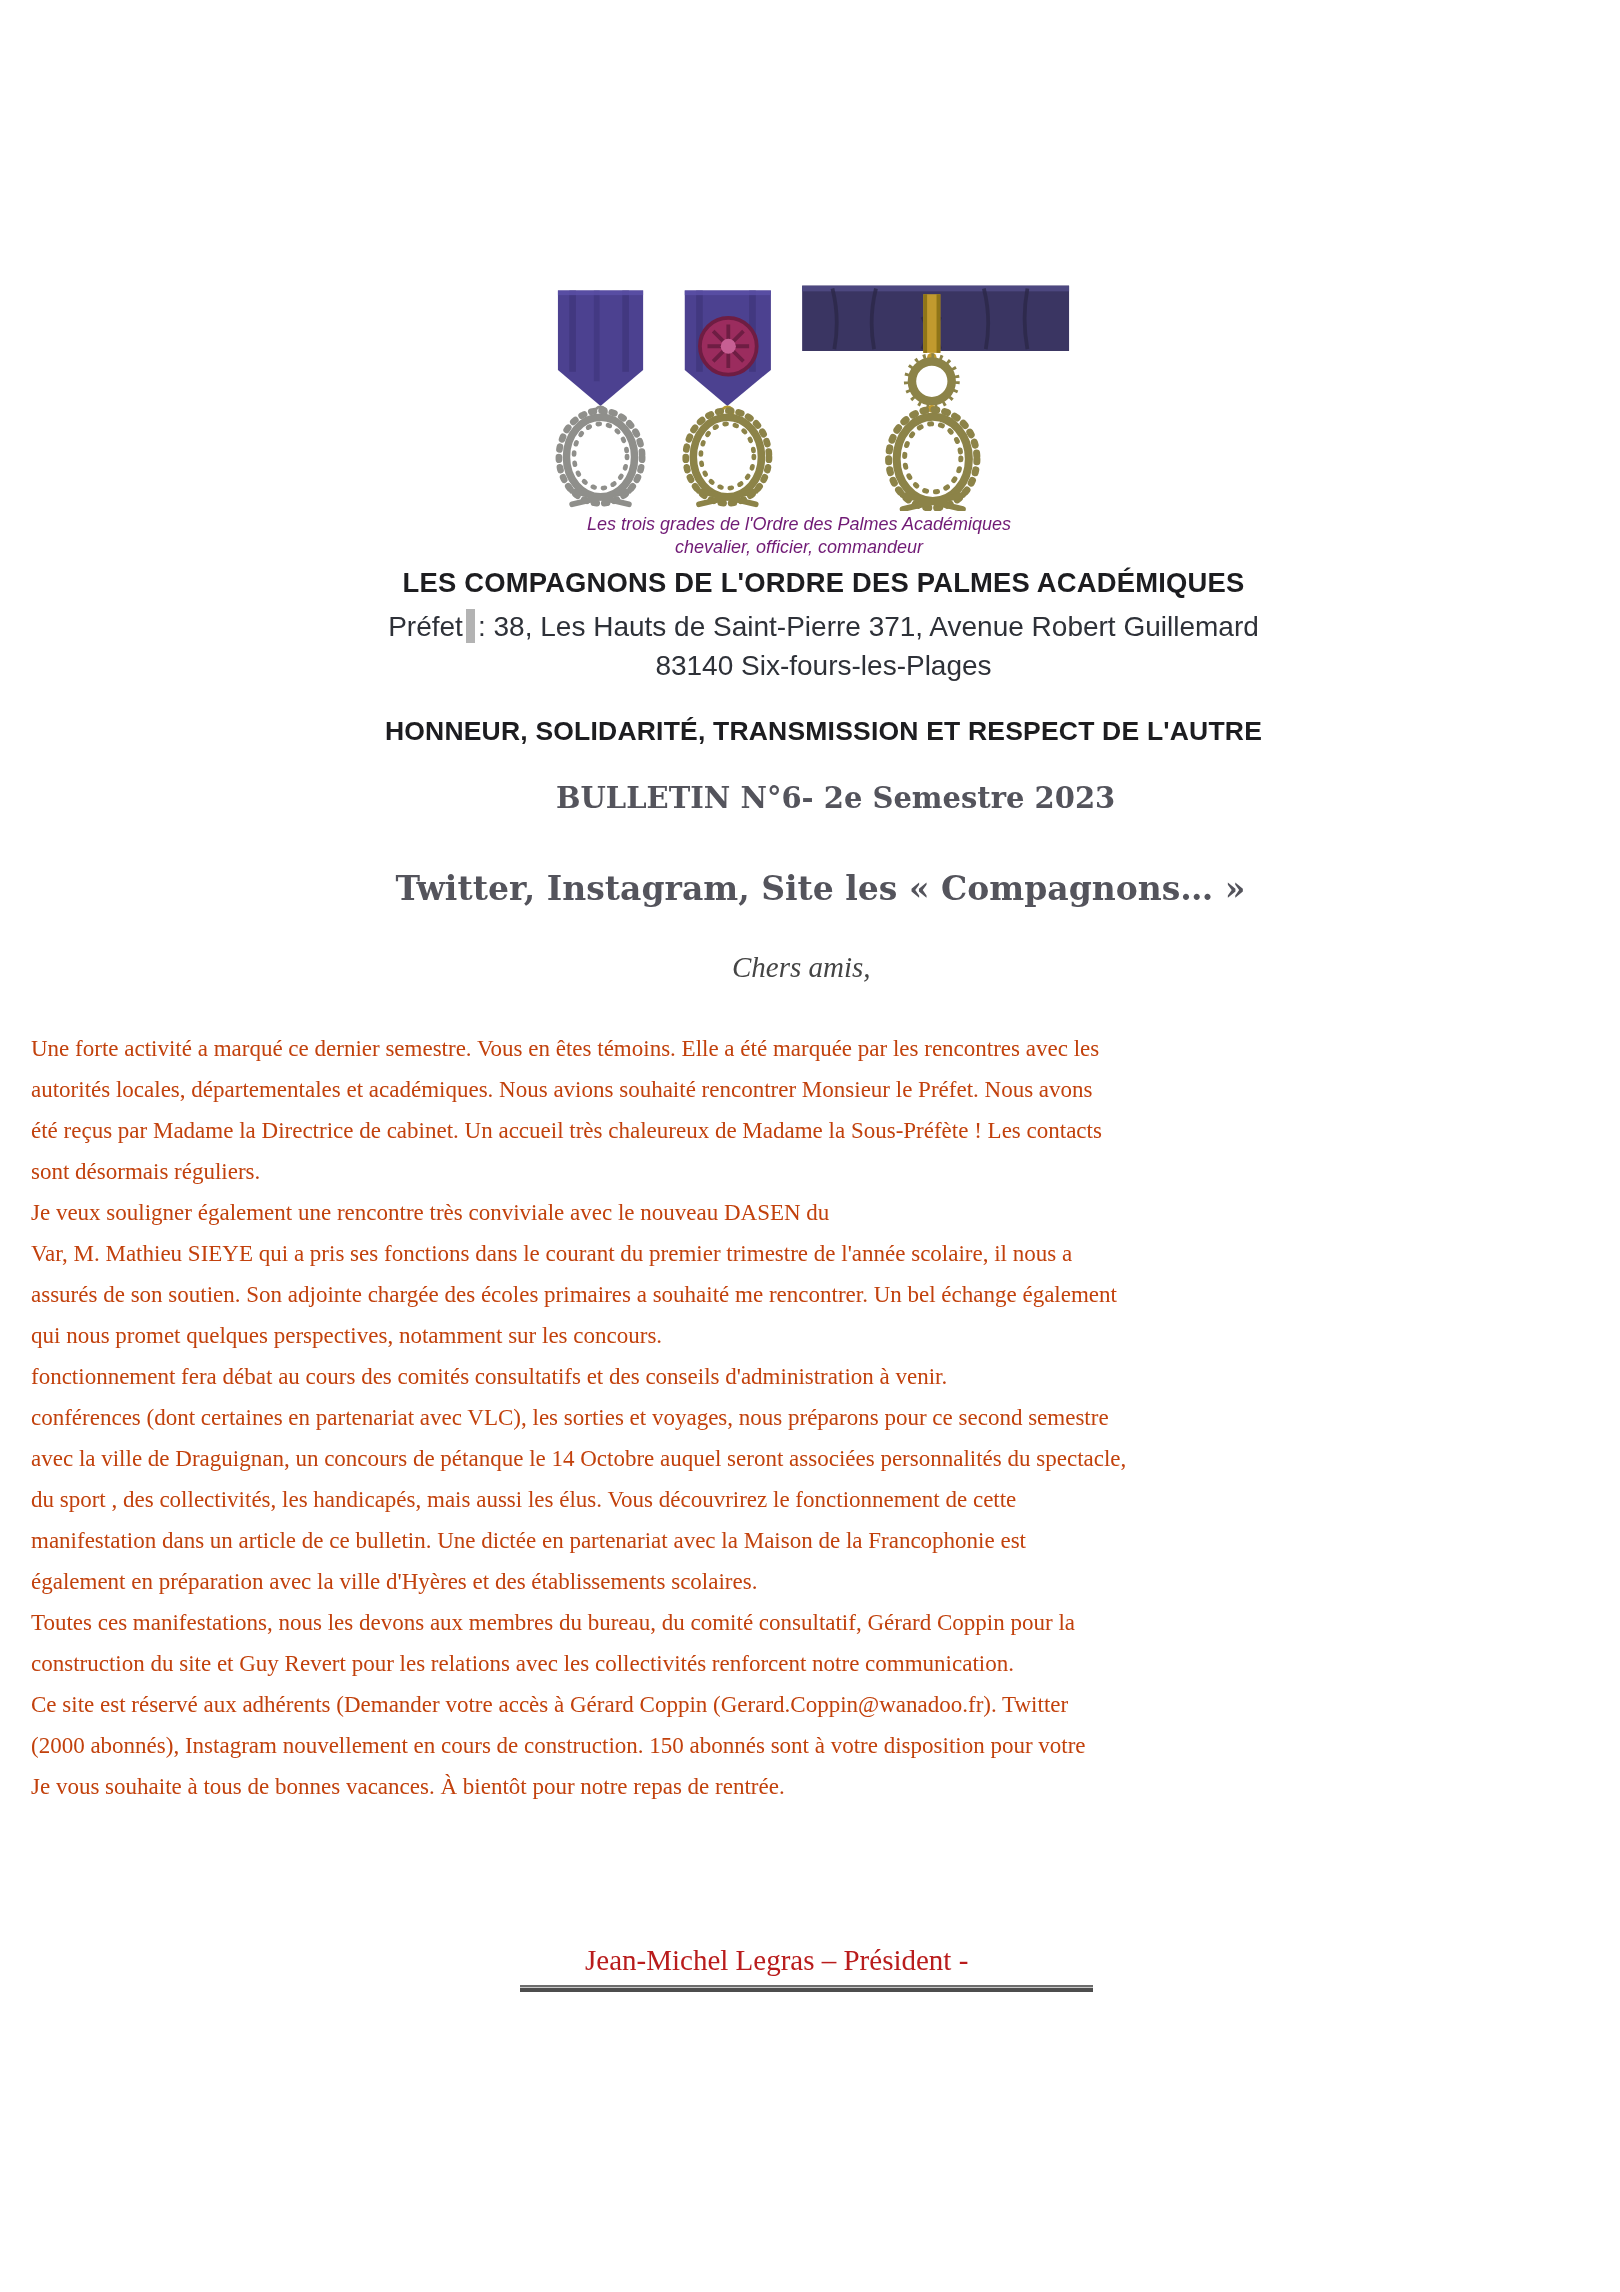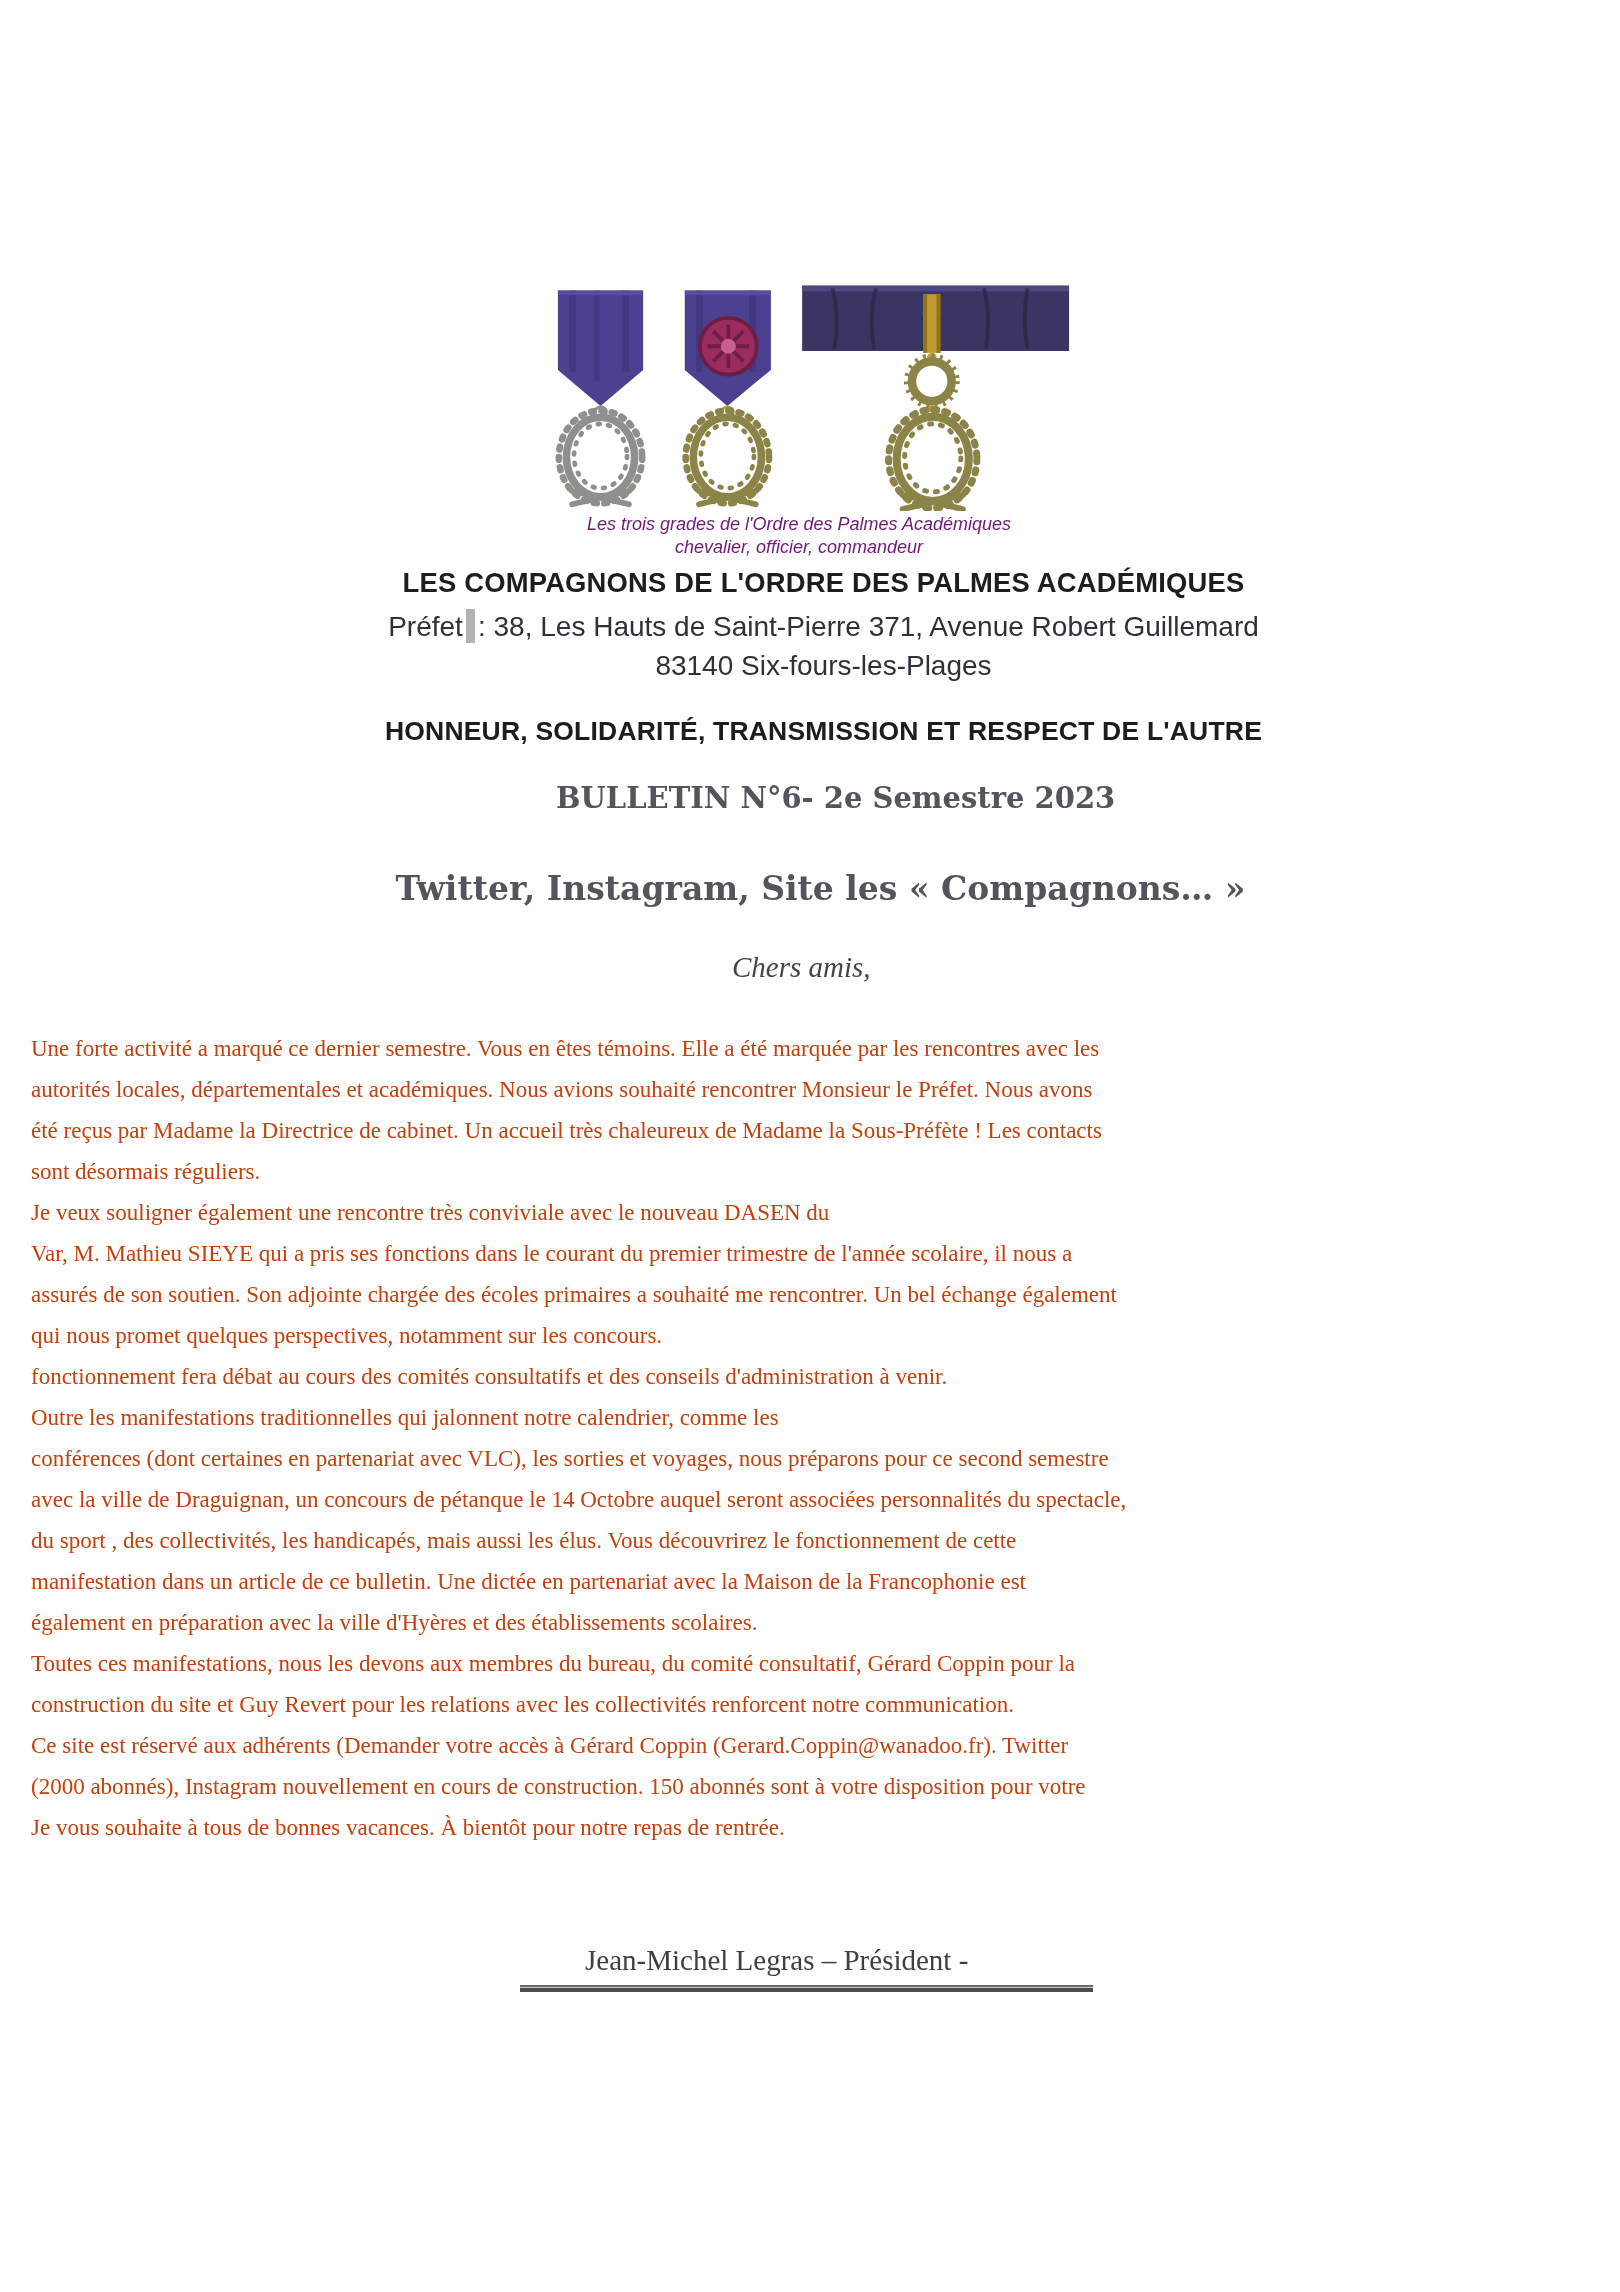--- a/index.html
+++ b/index.html
@@ -34,21 +34,21 @@
   .serif-head{font-family:"DejaVu Serif","Liberation Serif",serif;font-weight:bold;color:#54545c;}
   .bulletin-title{left:556px;top:781px;font-size:29px;}
   .bulletin-subtitle{left:0;width:1601px;top:869px;font-size:33px;text-align:center;margin-left:20px;}
   
   .salutation{left:732px;top:951px;font-size:29px;color:#454545;font-style:italic;}
   .body-lines{left:31px;top:1028px;width:1580px;}
   .body-line{
     font-size:23px;line-height:41px;color:#c2410c;
     white-space:nowrap;
   }
-  .signature{left:585px;top:1944px;font-size:29px;color:#404040;}
+  .signature{left:585px;top:1944px;font-size:29px;color:#b91c1c;}
   .sig-underline{
     left:520px;top:1985px;width:573px;height:6.6px;
     background:linear-gradient(to bottom,#6d6d6d 0 1.9px,#c9c9c9 1.9px 2.8px,#4d4d4d 2.8px 6.6px);
   }
 </style>
 </head>
 <body>
 
 <div id="page">
 
@@ -130,21 +130,20 @@
   <div class="abs body-lines">
       <div class="body-line">Une forte activité a marqué ce dernier semestre. Vous en êtes témoins. Elle a été marquée par les rencontres avec les</div>
       <div class="body-line">autorités locales, départementales et académiques. Nous avions souhaité rencontrer Monsieur le Préfet. Nous avons</div>
       <div class="body-line">été reçus par Madame la Directrice de cabinet. Un accueil très chaleureux de Madame la Sous-Préfète&nbsp;! Les contacts</div>
       <div class="body-line">sont désormais réguliers.</div>
       <div class="body-line">Je veux souligner également une rencontre très conviviale avec le nouveau DASEN du</div>
       <div class="body-line">Var, M. Mathieu SIEYE qui a pris ses fonctions dans le courant du premier trimestre de l'année scolaire, il nous a</div>
       <div class="body-line">assurés de son soutien. Son adjointe chargée des écoles primaires a souhaité me rencontrer. Un bel échange également</div>
       <div class="body-line">qui nous promet quelques perspectives, notamment sur les concours.</div>
       <div class="body-line">fonctionnement fera débat au cours des comités consultatifs et des conseils d'administration à venir.</div>
-      <div class="body-line">Outre les manifestations traditionnelles qui jalonnent notre calendrier, comme les</div>
       <div class="body-line">conférences (dont certaines en partenariat avec VLC), les sorties et voyages, nous préparons pour ce second semestre</div>
       <div class="body-line">avec la ville de Draguignan, un concours de pétanque le 14 Octobre auquel seront associées personnalités du spectacle,</div>
       <div class="body-line">du sport , des collectivités, les handicapés, mais aussi les élus. Vous découvrirez le fonctionnement de cette</div>
       <div class="body-line">manifestation dans un article de ce bulletin. Une dictée en partenariat avec la Maison de la Francophonie est</div>
       <div class="body-line">également en préparation avec la ville d'Hyères et des établissements scolaires.</div>
       <div class="body-line">Toutes ces manifestations, nous les devons aux membres du bureau, du comité consultatif, Gérard Coppin pour la</div>
       <div class="body-line">construction du site et Guy Revert pour les relations avec les collectivités renforcent notre communication.</div>
       <div class="body-line">Ce site est réservé aux adhérents (Demander votre accès à Gérard Coppin (Gerard.Coppin@wanadoo.fr). Twitter</div>
       <div class="body-line">(2000 abonnés), Instagram nouvellement en cours de construction. 150 abonnés sont à votre disposition pour votre</div>
       <div class="body-line">Je vous souhaite à tous de bonnes vacances. À bientôt pour notre repas de rentrée.</div>

